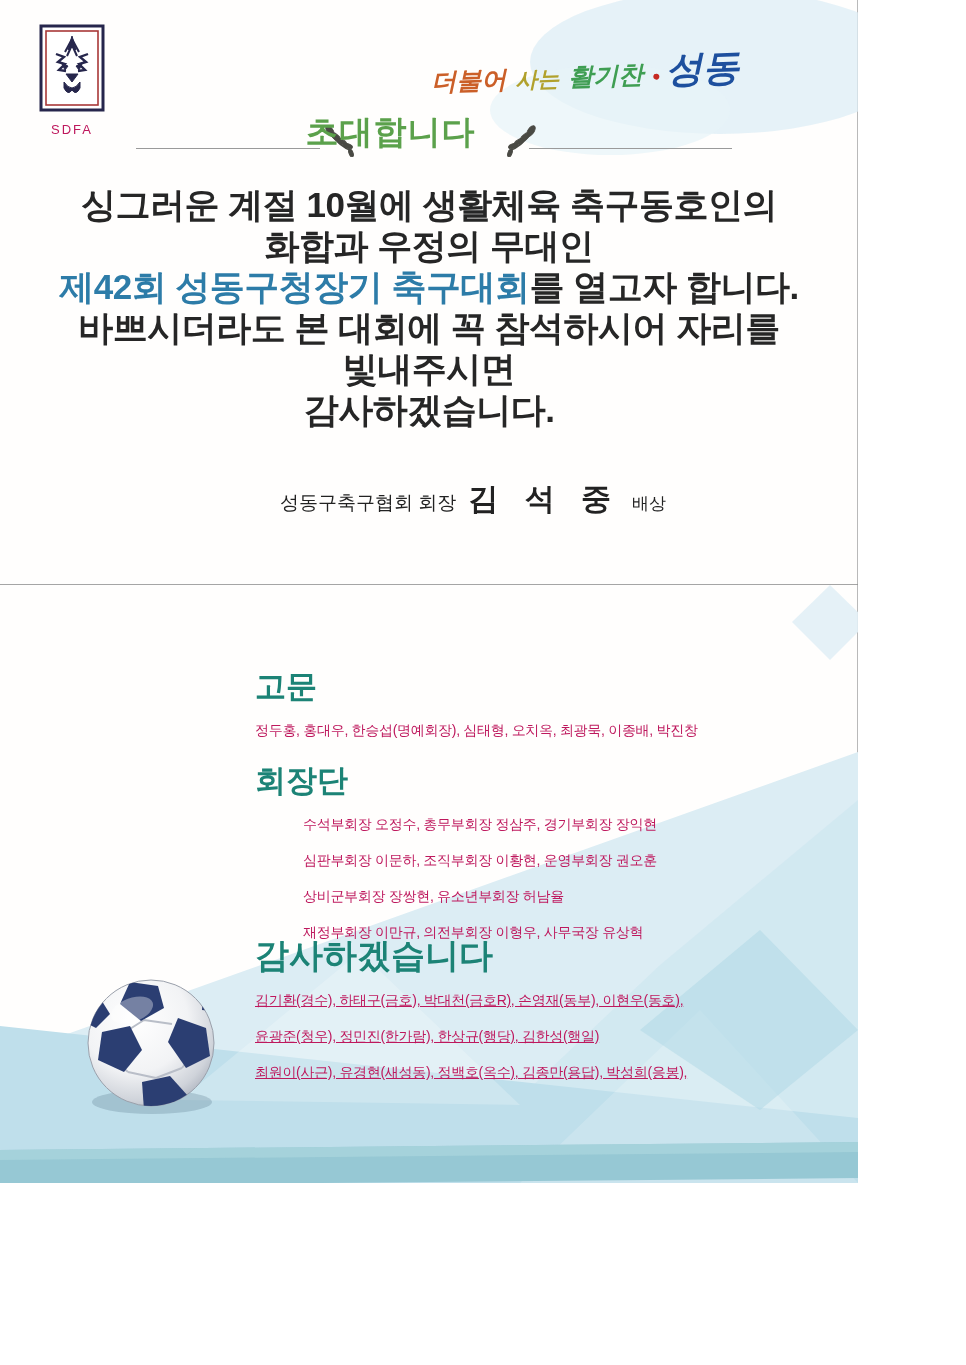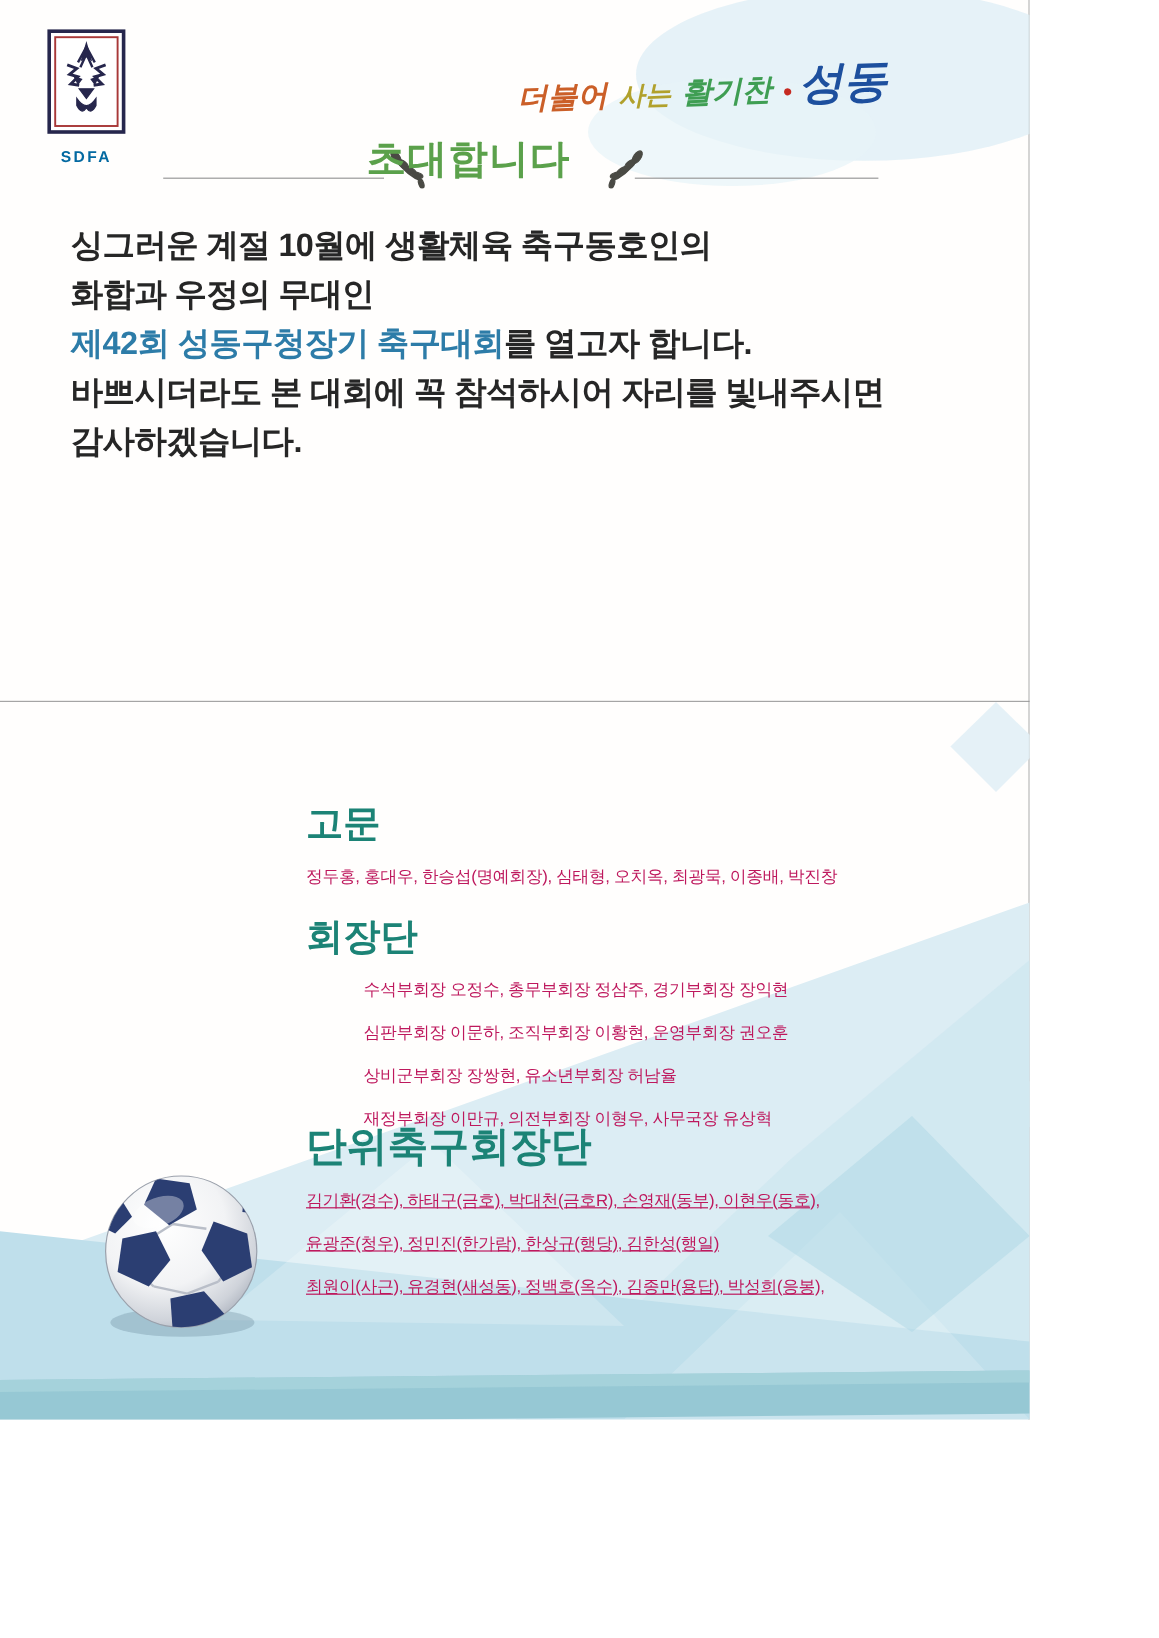--- a/index.html
+++ b/index.html
@@ -10,21 +10,21 @@
     overflow:hidden; margin:0 auto;
   }
   .card {
     position:absolute; left:0; top:0; width:858px; height:1183px;
     background:#fffefd; border-right:1px solid #b9b9b9;
   }
   .bg-art { position:absolute; left:0; top:0; z-index:0; }
 
   
   .sdfa { position:absolute; left:36px; top:24px; width:72px; text-align:center; z-index:2; }
-  .sdfa-label { margin-top:4px; font-size:13px; font-weight:bold; letter-spacing:2px; color:#0369a1; }
+  .sdfa-label { margin-top:4px; font-size:13px; font-weight:normal; letter-spacing:2px; color:#be185d; }
 
   
   .slogan {
     position:absolute; right:118px; top:48px; z-index:2;
     display:flex; align-items:baseline; gap:9px;
     transform:rotate(-2deg); white-space:nowrap;
     font-weight:bold; font-style:italic;
   }
   .slog-w1 { color:#cb5f28; font-size:25px; }
   .slog-w2 { color:#b1a12c; font-size:22px; }
@@ -40,21 +40,21 @@
   .sprig.left  { left:322px; }
   .sprig.right { left:505px; transform:scaleX(-1); }
   .page-title {
     position:absolute; left:0; top:110px; width:781px; text-align:center; z-index:2;
     font-size:33px; font-weight:bold; color:#5ba14b; letter-spacing:1px;
   }
 
   
   .invite {
     position:absolute; left:59px; top:184px; width:740px; z-index:2;
-    text-align:left; font-size:27px; line-height:41px; font-weight:600;
+    text-align:center; font-size:35px; line-height:41px; font-weight:600;
     color:#262626; letter-spacing:-0.5px;
   }
   .invite .hl { color:#2d7ca8; font-weight:bold; }
 
   .date-line {
     position:absolute; left:0; top:421px; width:858px; text-align:center; z-index:2;
     font-size:26px; font-weight:500; color:#2a2a2a;
   }
 
   .sig {
@@ -171,37 +171,42 @@
 
     <div class="invite">
       <div>싱그러운 계절 10월에 생활체육 축구동호인의</div>
       <div>화합과 우정의 무대인</div>
       <div><span class="hl">제42회 성동구청장기 축구대회</span><span>를 열고자 합니다.</span></div>
       <div>바쁘시더라도 본 대회에 꼭 참석하시어 자리를 빛내주시면</div>
       <div>감사하겠습니다.</div>
     </div>
 
 
+    <div class="sig">
+      <span class="sig-org">성동구축구협회 회장</span>
+      <span class="sig-name">김 석 중</span>
+      <span class="sig-suffix">배상</span>
+    </div>
 
     <div class="fold-line"></div>
 
     <div class="section-heading h-gomun">고문</div>
     <div class="section-body b-gomun">
       <div>정두홍, 홍대우, 한승섭(명예회장), 심태형, 오치옥, 최광묵, 이종배, 박진창</div>
     </div>
 
     <div class="section-heading h-hoejang">회장단</div>
     <div class="section-body b-hoejang">
       <div>수석부회장 오정수, 총무부회장 정삼주, 경기부회장 장익현</div>
       <div>심판부회장 이문하, 조직부회장 이황현, 운영부회장 권오훈</div>
       <div>상비군부회장 장쌍현, 유소년부회장 허남율</div>
       <div>재정부회장 이만규, 의전부회장 이형우, 사무국장 유상혁</div>
     </div>
 
-    <div class="section-heading h-danwi">단위축구회장단</div>
+    <div class="section-heading h-danwi">감사하겠습니다</div>
     <div class="section-body b-danwi">
       <div>김기환(경수), 하태구(금호), 박대천(금호R), 손영재(동부), 이현우(동호),</div>
       <div>윤광준(청우), 정민진(한가람), 한상규(행당), 김한성(행일)</div>
       <div>최원이(사근), 유경현(새성동), 정백호(옥수), 김종만(용답), 박성희(응봉),</div>
     </div>
 
     <svg class="ball" width="134" height="134" viewBox="0 0 134 134">
       <defs>
         <radialGradient id="ballShade" cx="38%" cy="32%" r="75%">
           <stop offset="0%" stop-color="#ffffff"></stop>

